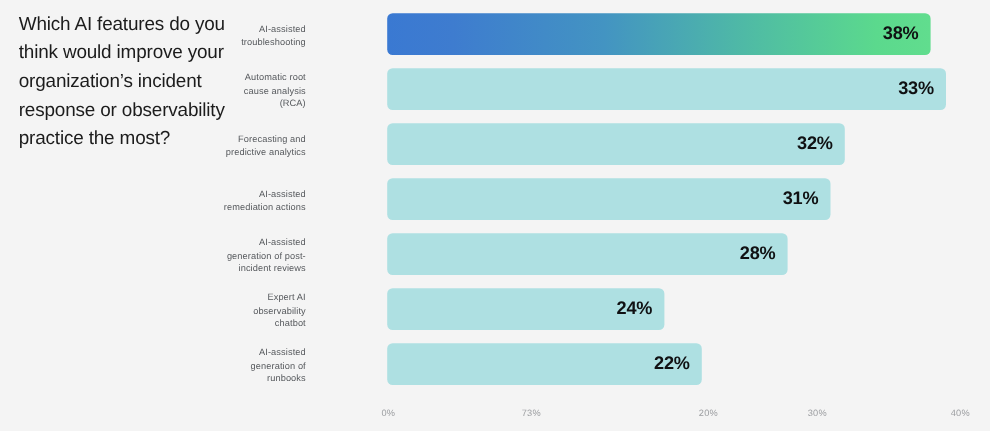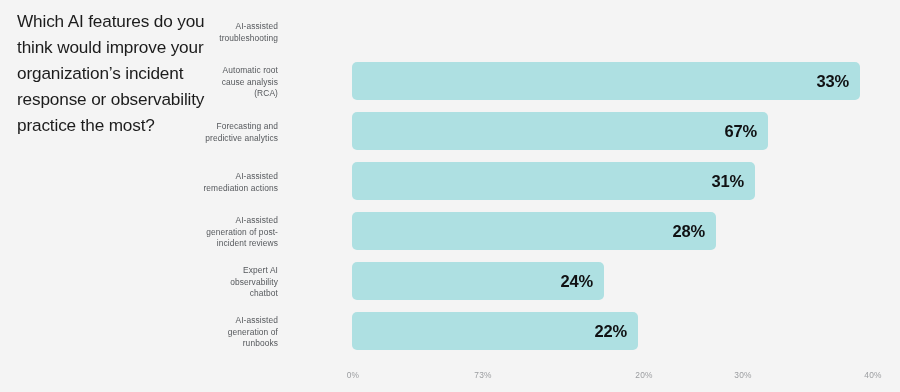--- a/index.html
+++ b/index.html
@@ -115,39 +115,44 @@
 
 <div id="page">
 
   <div id="question-title">Which AI features do you think would improve your organization’s incident response or observability practice the most?</div>
 
   <div id="chart">
 
     <div class="bar-row" style="top:12px;">
       <div class="cat-label" style="top:9px;">AI-assisted
 troubleshooting</div>
+      <div class="bar-track" style="width:494px;">
+        <div class="bar gradient">
+          <span class="bar-value">38%</span>
+        </div>
+      </div>
     </div>
 
     <div class="bar-row" style="top:62px;">
       <div class="cat-label" style="top:3px;">Automatic root
 cause analysis
 (RCA)</div>
       <div class="bar-track" style="width:508px;">
         <div class="bar">
           <span class="bar-value">33%</span>
         </div>
       </div>
     </div>
 
     <div class="bar-row" style="top:112px;">
       <div class="cat-label" style="top:9px;">Forecasting and
 predictive analytics</div>
       <div class="bar-track" style="width:416px;">
         <div class="bar">
-          <span class="bar-value">67%</span>
+          <span class="bar-value">32%</span>
         </div>
       </div>
     </div>
 
     <div class="bar-row" style="top:162px;">
       <div class="cat-label" style="top:9px;">AI-assisted
 remediation actions</div>
       <div class="bar-track" style="width:403px;">
         <div class="bar">
           <span class="bar-value">31%</span>

